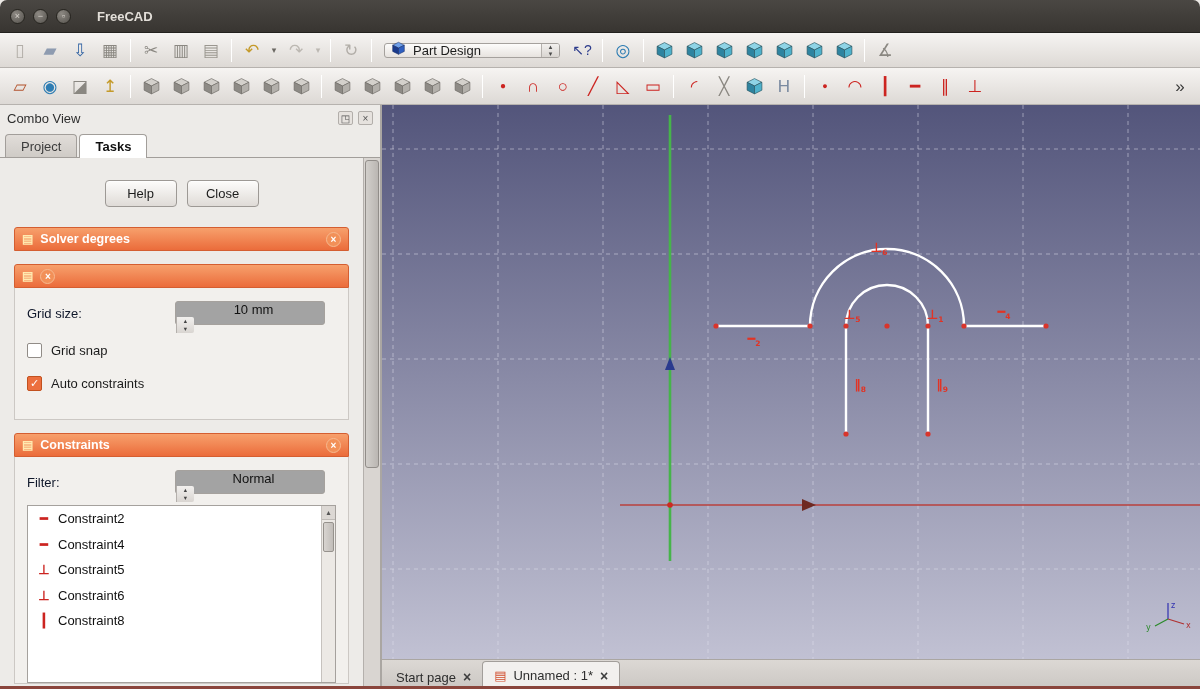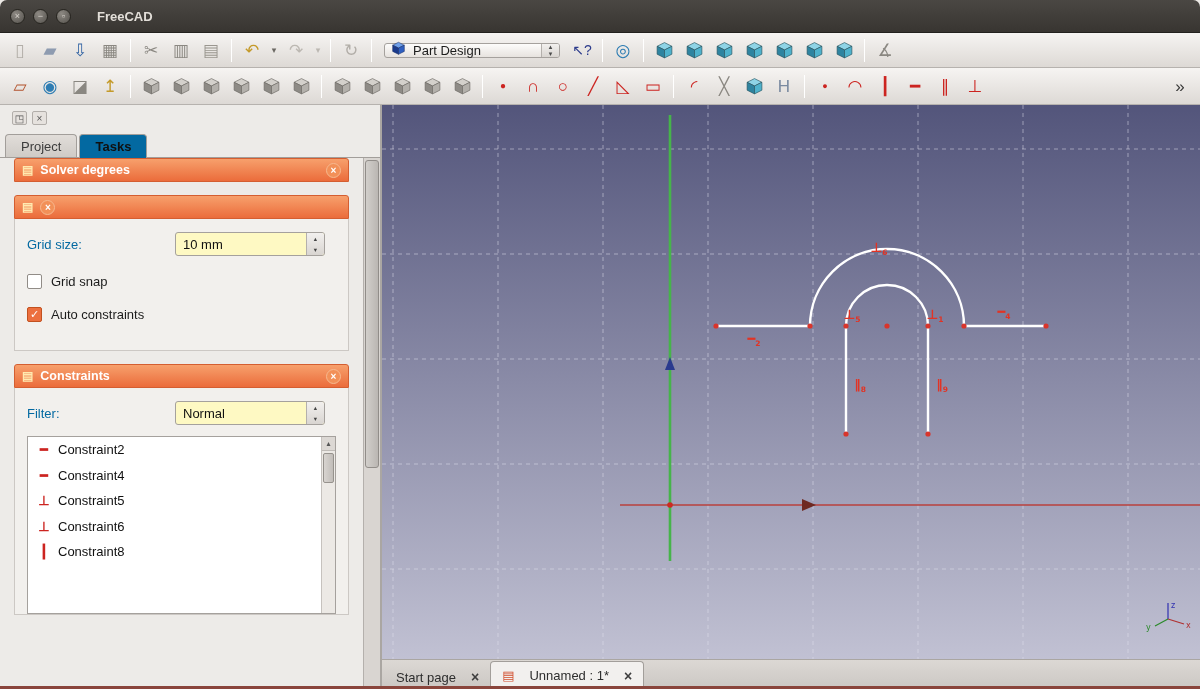--- a/index.html
+++ b/index.html
@@ -63,21 +63,21 @@
     width:15px; height:14px; margin-left:5px; font-size:10px; color:#555;
     display:flex; align-items:center; justify-content:center;
     background:#e6e2de; border:1px solid #b2aeaa; border-radius:2px;
   }
   .cv-tabs { height:27px; display:flex; align-items:flex-end; padding:0 5px; border-bottom:1px solid #a29e9a; }
   .cv-tab {
     padding:4px 15px 3px; margin-right:2px; font-size:13px; color:#3c3c3c;
     background:linear-gradient(#e1ddd9,#cfcbc6); border:1px solid #a29e9a; border-bottom:none;
     border-radius:4px 4px 0 0;
   }
-  .cv-tab.active { background:#0369a1; color:#101010; font-weight:bold; position:relative; top:1px; padding-bottom:4px; }
+  .cv-tab.active { background:#ffffff; color:#101010; font-weight:bold; position:relative; top:1px; padding-bottom:4px; }
 
   .cv-content { position:absolute; top:53px; bottom:0; left:0; right:17px; overflow:hidden; background:#edebe8; }
   .cv-scroll { position:absolute; top:53px; bottom:0; right:0; width:17px; background:#d9d5d1; border-left:1px solid #b4b0ac; }
   .cv-thumb { position:absolute; top:2px; left:1px; right:1px; height:58%;
     background:linear-gradient(90deg,#d2cfcb,#bab6b2); border:1px solid #918d89; border-radius:3px; }
 
   .btn-row { display:flex; justify-content:center; gap:10px; margin:22px 0 20px; }
   .btn {
     min-width:72px; padding:5px 14px; text-align:center; font-size:13px; color:#1c1c1c;
     background:linear-gradient(#fdfcfb,#dfdbd7); border:1px solid #9d9995; border-radius:4px;
@@ -94,22 +94,22 @@
   .sec-title { flex:1; }
   .sec-collapse {
     width:15px; height:15px; border-radius:50%; flex:none;
     background:#f29058; border:1px solid #f6b98f; color:#fff;
     font-size:10px; line-height:13px; text-align:center;
   }
   .sec-body { background:#f2f0ed; border:1px solid #ccc8c4; border-top:none; padding:10px 12px; }
   .solver-line { font-family:"DejaVu Serif", serif; font-size:12px; color:#161616; margin:4px 0 6px; }
 
   .form-row { display:flex; align-items:center; margin:3px 0 11px; }
-  .form-label { width:148px; font-size:13px; color:#0369a1; }
-  .spinbox { width:150px; height:24px; display:flex; align-items:center; background:#fef9c3; border:1px solid #a5a19d; border-radius:3px; }
+  .form-label { width:148px; font-size:13px; color:#0f172a; }
+  .spinbox { width:150px; height:24px; display:flex; align-items:center; background:#a3a3a3; border:1px solid #a5a19d; border-radius:3px;flex-direction:column; }
   .spin-val { flex:1; padding-left:7px; font-size:13px; color:#111; }
   .spin-btns { width:18px; align-self:stretch; display:flex; flex-direction:column; border-left:1px solid #b4b0ac;
     background:linear-gradient(#f2f0ee,#d9d5d1); border-radius:0 2px 2px 0; }
   .spin-btns span { flex:1; display:flex; align-items:center; justify-content:center; font-size:6.5px; color:#444; }
 
   .check-row { display:flex; align-items:center; margin:18px 0; font-size:13px; color:#1c1c1c; }
   .checkbox {
     width:15px; height:15px; margin-right:9px; border:1px solid #918c87; border-radius:2px;
     background:#fff; color:#fff; font-size:11px; line-height:13px; text-align:center; flex:none;
   }
@@ -125,21 +125,21 @@
 
   
   .viewport-area { flex:1; min-width:0; display:flex; flex-direction:column; }
   .viewport { flex:1; position:relative; overflow:hidden; }
   .viewport svg { position:absolute; inset:0; width:100%; height:100%; display:block; }
   svg text { font-family:"DejaVu Sans", sans-serif; }
   .mk { fill:#e23324; font-size:13px; font-weight:bold; text-anchor:middle; }
 
   .mdi-tabbar { height:30px; flex:none; display:flex; align-items:flex-end; padding:0 3px;
     background:linear-gradient(#dcd8d4,#cbc7c3); border-top:1px solid #aaa6a2; }
-  .mdi-tab { display:flex; align-items:center; gap:15px; height:24px; padding:0 11px; font-size:13px; color:#2e2e2e; }
+  .mdi-tab { display:flex; align-items:center; gap:7px; height:24px; padding:0 11px; font-size:13px; color:#2e2e2e; }
   .mdi-tab.active { height:28px; background:#f2f0ee; border:1px solid #a29e9a; border-bottom:none; border-radius:4px 4px 0 0; }
   .mdi-doc-icon { font-size:13px; }
   .mdi-close { font-weight:bold; color:#3e3e3e; font-size:14px; line-height:1; }
 
   .bottom-border { position:absolute; left:0; right:0; bottom:0; height:3px; background:#8a453c; }
 </style>
 </head>
 <body>
 
 <div class="window">
@@ -346,29 +346,34 @@
       <span class="tb-icon" style="color: rgb(204, 36, 32);">∥</span>
       <span class="tb-icon" style="color: rgb(204, 36, 32);">⊥</span>
       <span class="tb-spacer"></span>
       <span class="tb-icon" style="color: rgb(58, 58, 58);">»</span>
     </div>
 
   <div class="main">
 
     <div class="combo-view">
       <div class="cv-header">
+        <span class="cv-title">Combo View</span>
         <span class="cv-hbtn">◳</span>
         <span class="cv-hbtn">×</span>
       </div>
       <div class="cv-tabs">
         <div class="cv-tab">Project</div>
         <div class="cv-tab active">Tasks</div>
       </div>
 
       <div class="cv-content">
+        <div class="btn-row">
+          <div class="btn">Help</div>
+          <div class="btn">Close</div>
+        </div>
 
         <div class="section">
           <div class="sec-header">
             <span class="sec-hicon">▤</span>
             <span class="sec-title">Solver degrees</span>
             <span class="sec-collapse">×</span>
           </div>
         </div>
 
         <div class="section">

